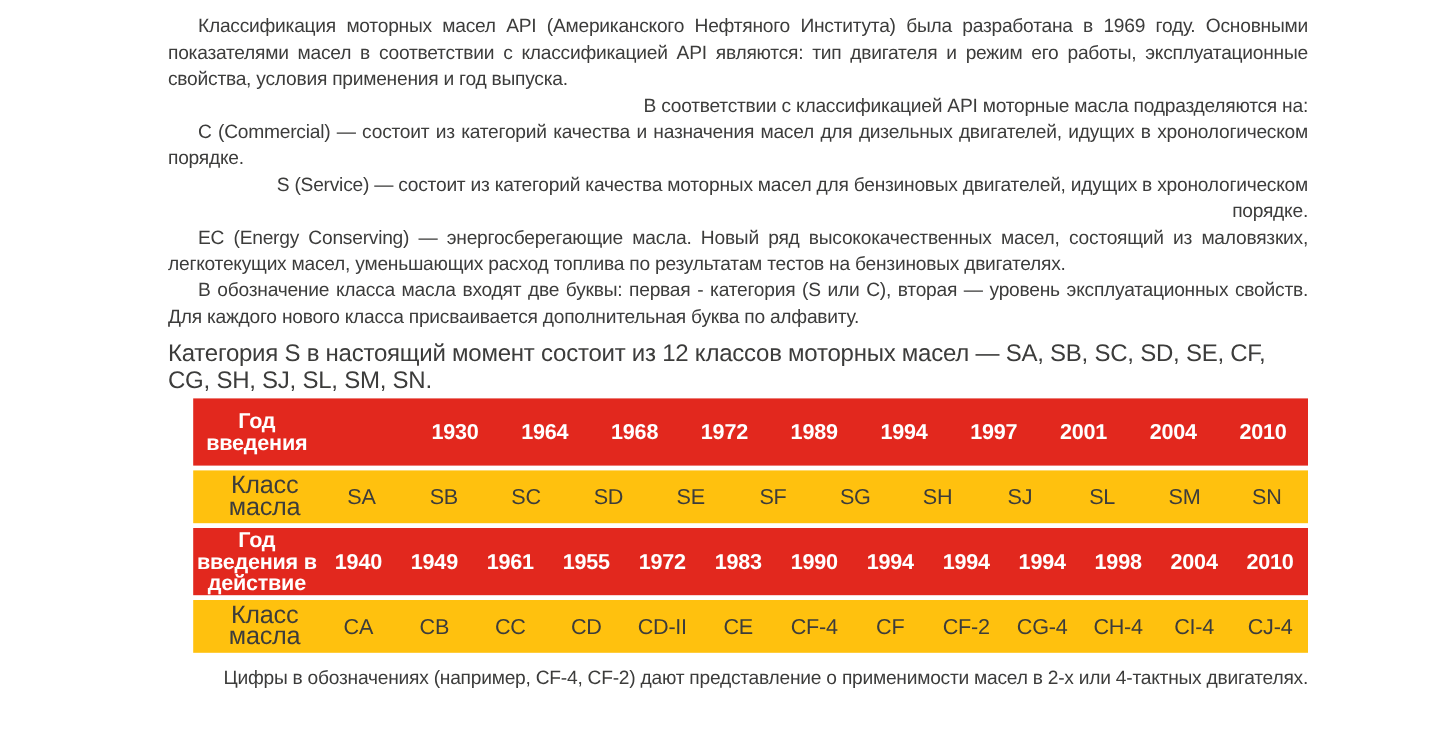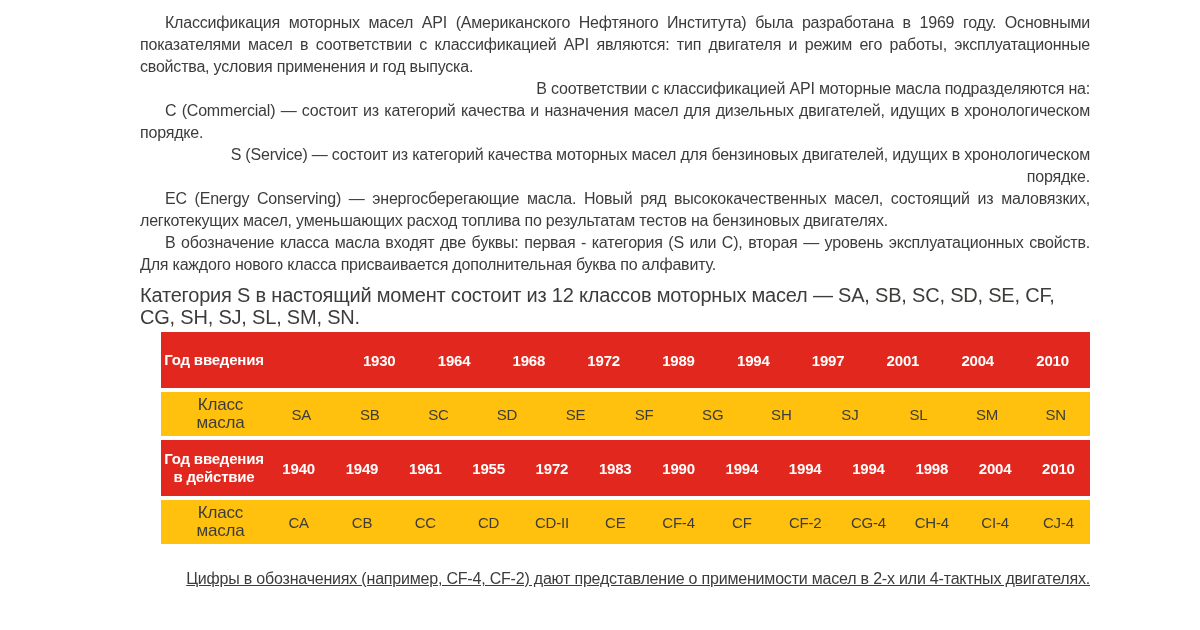--- a/index.html
+++ b/index.html
@@ -50,35 +50,35 @@
     background: #ffc10e;
     color: #3c3c3b;
     height: 44px;
     margin-top: 4px;
   }
   .t-cell {
     flex: 1;
     display: flex;
     align-items: center;
     justify-content: center;
-    font-size: 15px;
+    font-size: 18px;
     letter-spacing: -0.2px;
     text-align: center;
   }
   .t-cell.label {
     flex: 0 0 106px;
     justify-content: center;
     line-height: 18px;
   }
   .t-row.classes .t-cell.label {
     justify-content: flex-start;
     padding-left: 13px;
-    font-size: 17px;
+    font-size: 21px;
   }
-  .outro { margin-top: 24px; text-decoration: underline; }
+  .outro { margin-top: 11px; }
 </style>
 </head>
 <body>
 
 <div class="content">
 
   <p class="body">Классификация моторных масел API (Американского Нефтяного Института) была разработана в 1969 году. Основными показателями масел в соответствии с классификацией API являются: тип двигателя и режим его работы, эксплуатационные свойства, условия применения и год выпуска.</p>
   <p class="body no-justify">В соответствии с классификацией API моторные масла подразделяются на:</p>
   <p class="body">C (Commercial) — состоит из категорий качества и назначения масел для дизельных двигателей, идущих в хронологическом порядке.</p>
   <p class="body no-justify">S (Service) — состоит из категорий качества моторных масел для бензиновых двигателей, идущих в хронологическом порядке.</p>

